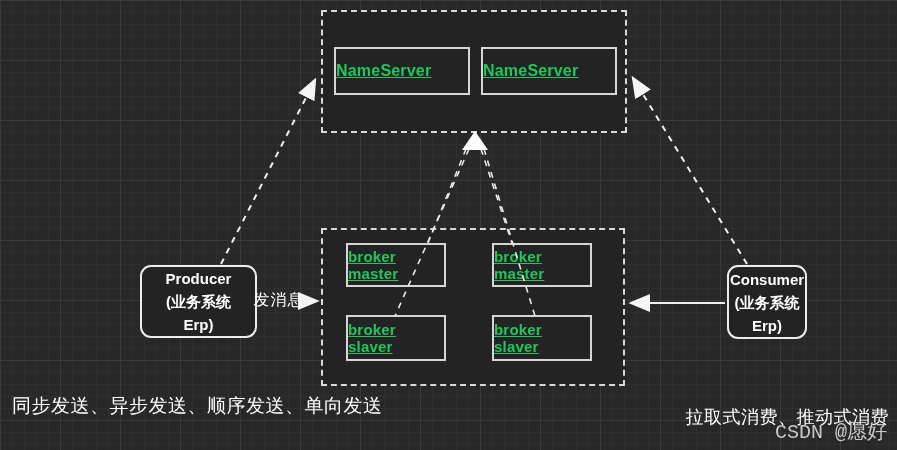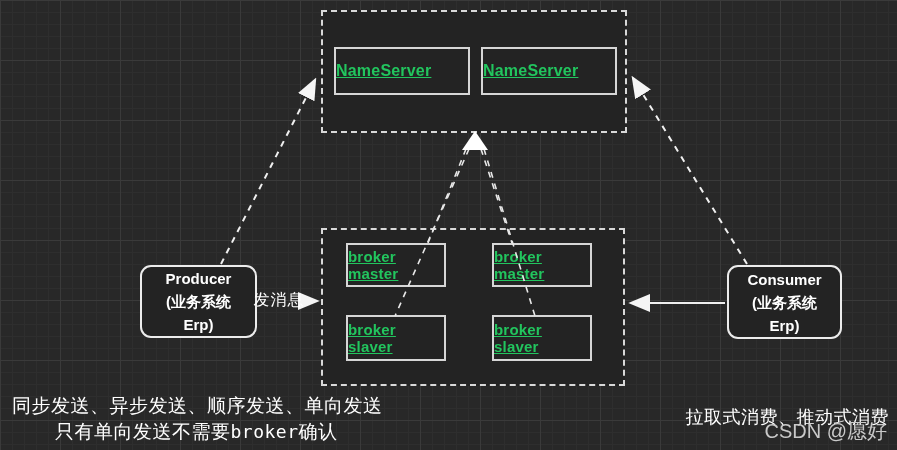--- a/index.html
+++ b/index.html
@@ -105,29 +105,26 @@
     <line x1="484" y1="149" x2="535" y2="316" stroke="#e8e8e8" stroke-width="1.6" stroke-dasharray="6 6"></line>
     <polygon points="475,131 462,150 488,150" fill="#ffffff"></polygon>
   </svg>
 
   <div class="abs rounded" style="left:140px;top:265px;width:117px;height:73px;">
     <span>Producer</span>
     <span>(业务系统</span>
     <span>Erp)</span>
   </div>
 
-  <div class="abs rounded" style="left:727px;top:265px;width:115px;height:74px;">
+  <div class="abs rounded" style="left:727px;top:265px;width:80px;height:74px;">
     <span>Consumer</span>
     <span>(业务系统</span>
     <span>Erp)</span>
   </div>
 
   <div class="abs edge-label" style="left:250px;top:290px;width:58px;">发消息</div>
 
   <div class="abs note" style="left:12px;top:393px;">同步发送、异步发送、顺序发送、单向发送</div>
-  <div class="abs note" style="left:55px;top:419px;">
-    <span>只有单向发送不需要</span><span class="code">broker</span><span>确认</span>
-  </div>
 
   <div class="abs note note-right" style="right:8px;top:375px;">拉取式消费、推动式消费</div>
-  <div class="abs watermark" style="right:10px;top:418px;">CSDN @愿好</div>
+  <div class="abs watermark" style="right:10px;top:418px;font-family:Liberation Mono, monospace;">CSDN @愿好</div>
 
 </div>
 
 </body></html>

